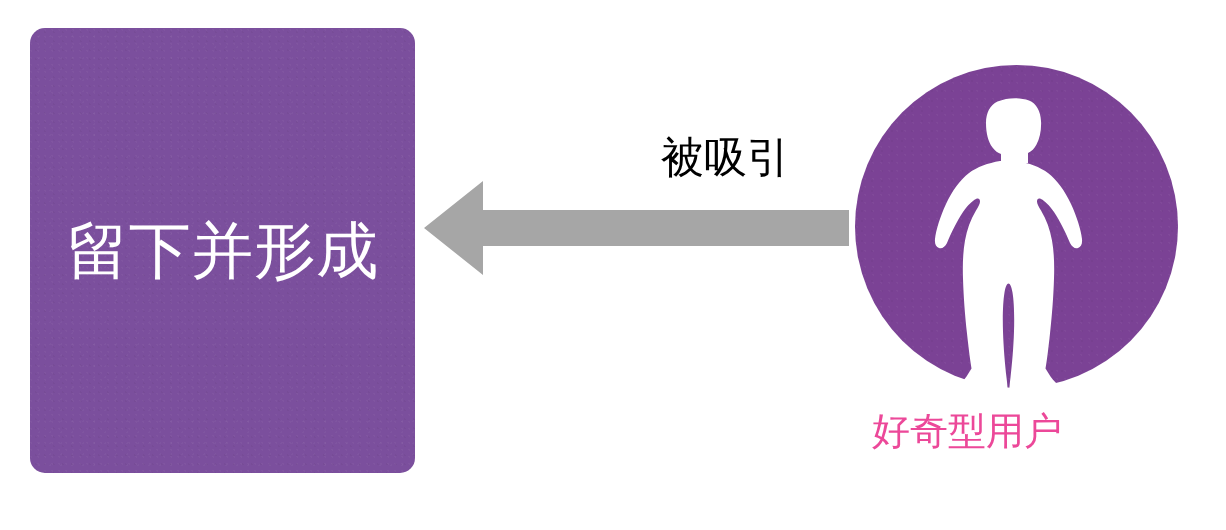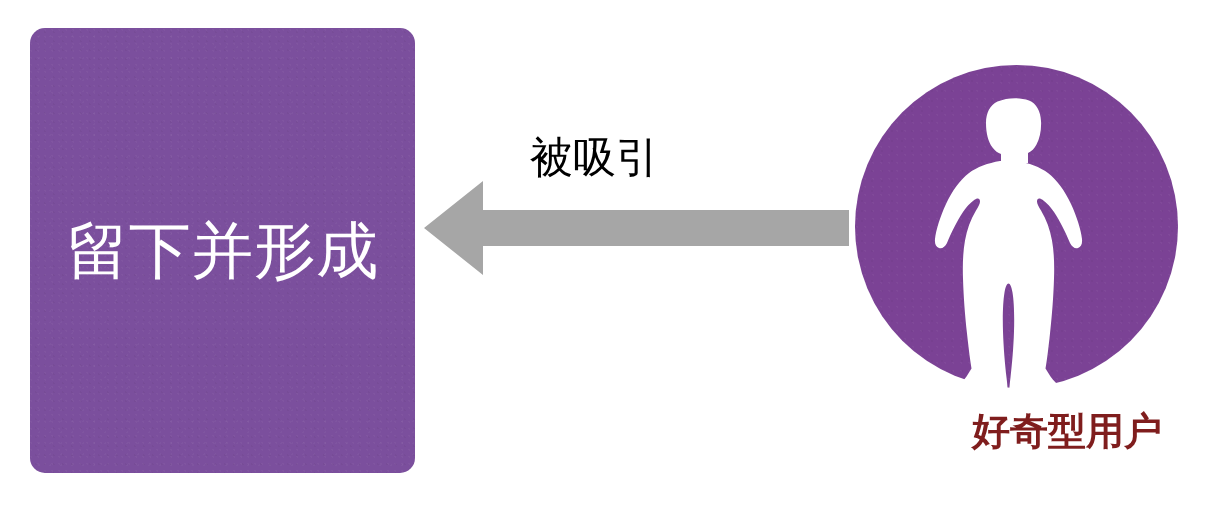--- a/index.html
+++ b/index.html
@@ -57,21 +57,21 @@
     width: 425px;
     height: 106px;
   }
 
   
   #arrow-label {
     position: absolute;
     left: 530px;
     top: 136px;
     width: 260px;
-    text-align: left;
+    text-align: right;
     color: #000000;
     font-size: 43px;
     line-height: 1;
     font-weight: 400;
     white-space: nowrap;
   }
 
   
   #persona-circle {
     position: absolute;
@@ -93,25 +93,25 @@
     width: 323px;
     height: 323px;
   }
 
   
   #persona-label {
     position: absolute;
     left: 872px;
     top: 412px;
     width: 290px;
-    text-align: right;
-    color: #7f1d1d;
+    text-align: left;
+    color: #ec4899;
     font-size: 38px;
     line-height: 1;
-    font-weight: 700;
+    font-weight: 400;
     white-space: nowrap;
   }
 </style>
 </head>
 <body>
 
 <div id="canvas">
 
   <div id="outcome-box">
     <div class="box-line">留下并形成</div>

